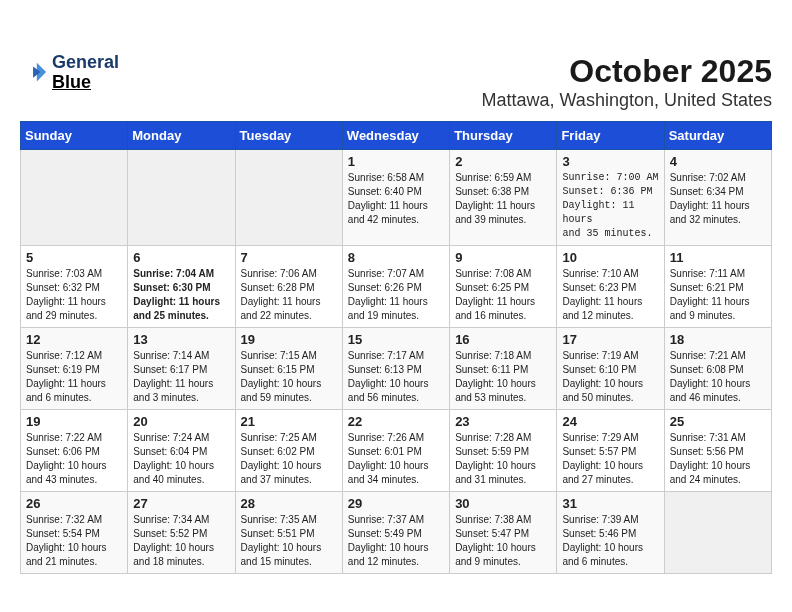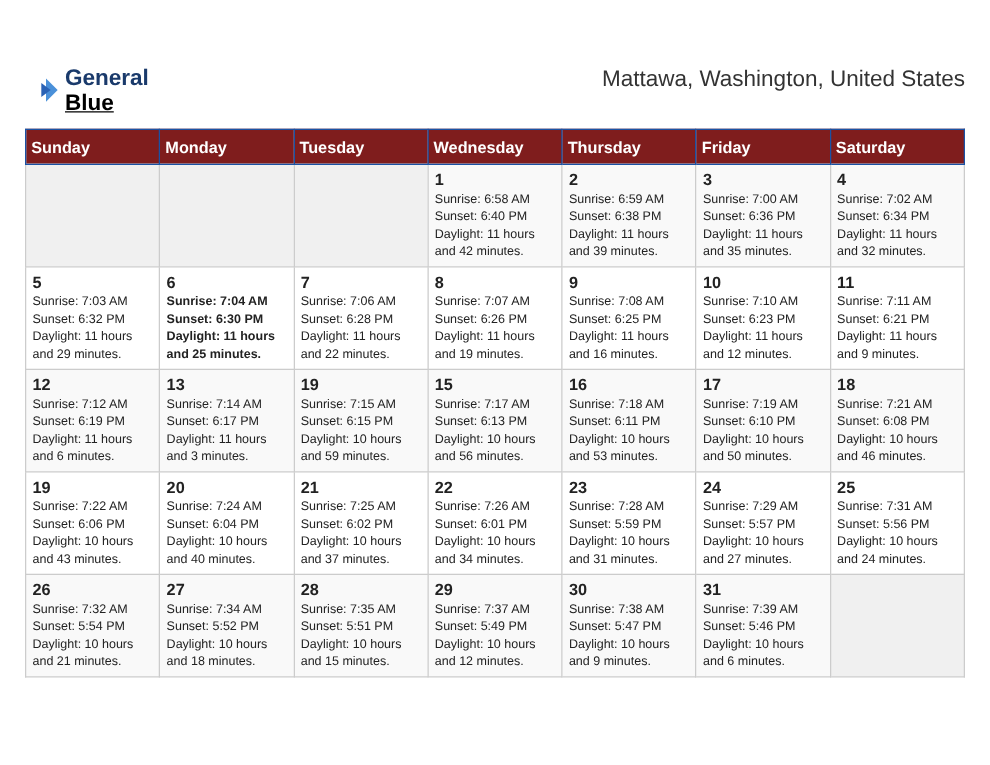--- a/index.html
+++ b/index.html
@@ -47,21 +47,21 @@
     .location {
       font-size: 18px;
       color: #333;
     }
     .calendar {
       width: 100%;
       border-collapse: collapse;
       border: 1px solid #ccc;
     }
     .calendar th {
-      background: #7f1d1d;
+      background: #1d4ed8;
       color: #fff;
       font-size: 13px;
       font-weight: bold;
       padding: 6px 4px;
       text-align: left;
       border: 1px solid #1a52a5;
     }
     .calendar td {
       vertical-align: top;
       border: 1px solid #ccc;
@@ -101,20 +101,21 @@
     <svg class="logo-icon" viewBox="0 0 30 30">
       <polygon points="18,4 28,14 18,24" fill="#4a90d9"></polygon>
       <polygon points="14,8 22,14 14,20" fill="#2a62b5"></polygon>
     </svg>
     <div class="logo-text">
       <div>General</div>
       <div><span>Blue</span></div>
     </div>
   </div>
   <div class="title-block">
+    <div class="month-title">October 2025</div>
     <div class="location">Mattawa, Washington, United States</div>
   </div>
 </div>
 
 <table class="calendar">
   <thead>
     <tr>
     <th>Sunday</th>
         <th>Monday</th>
         <th>Tuesday</th>
@@ -138,21 +139,21 @@
         </td>
         <td>
           <span class="day-num">2</span>
           <div class="day-info" style="white-space: pre-line;">Sunrise: 6:59 AM
 Sunset: 6:38 PM
 Daylight: 11 hours
 and 39 minutes.</div>
         </td>
         <td>
           <span class="day-num">3</span>
-          <div class="day-info" style="white-space: pre-line;">Sunrise: 7:00 AM
+          <div class="day-info" style="white-space: pre-line; font-family: Liberation Mono, monospace;">Sunrise: 7:00 AM
 Sunset: 6:36 PM
 Daylight: 11 hours
 and 35 minutes.</div>
         </td>
         <td>
           <span class="day-num">4</span>
           <div class="day-info" style="white-space: pre-line;">Sunrise: 7:02 AM
 Sunset: 6:34 PM
 Daylight: 11 hours
 and 32 minutes.</div>

